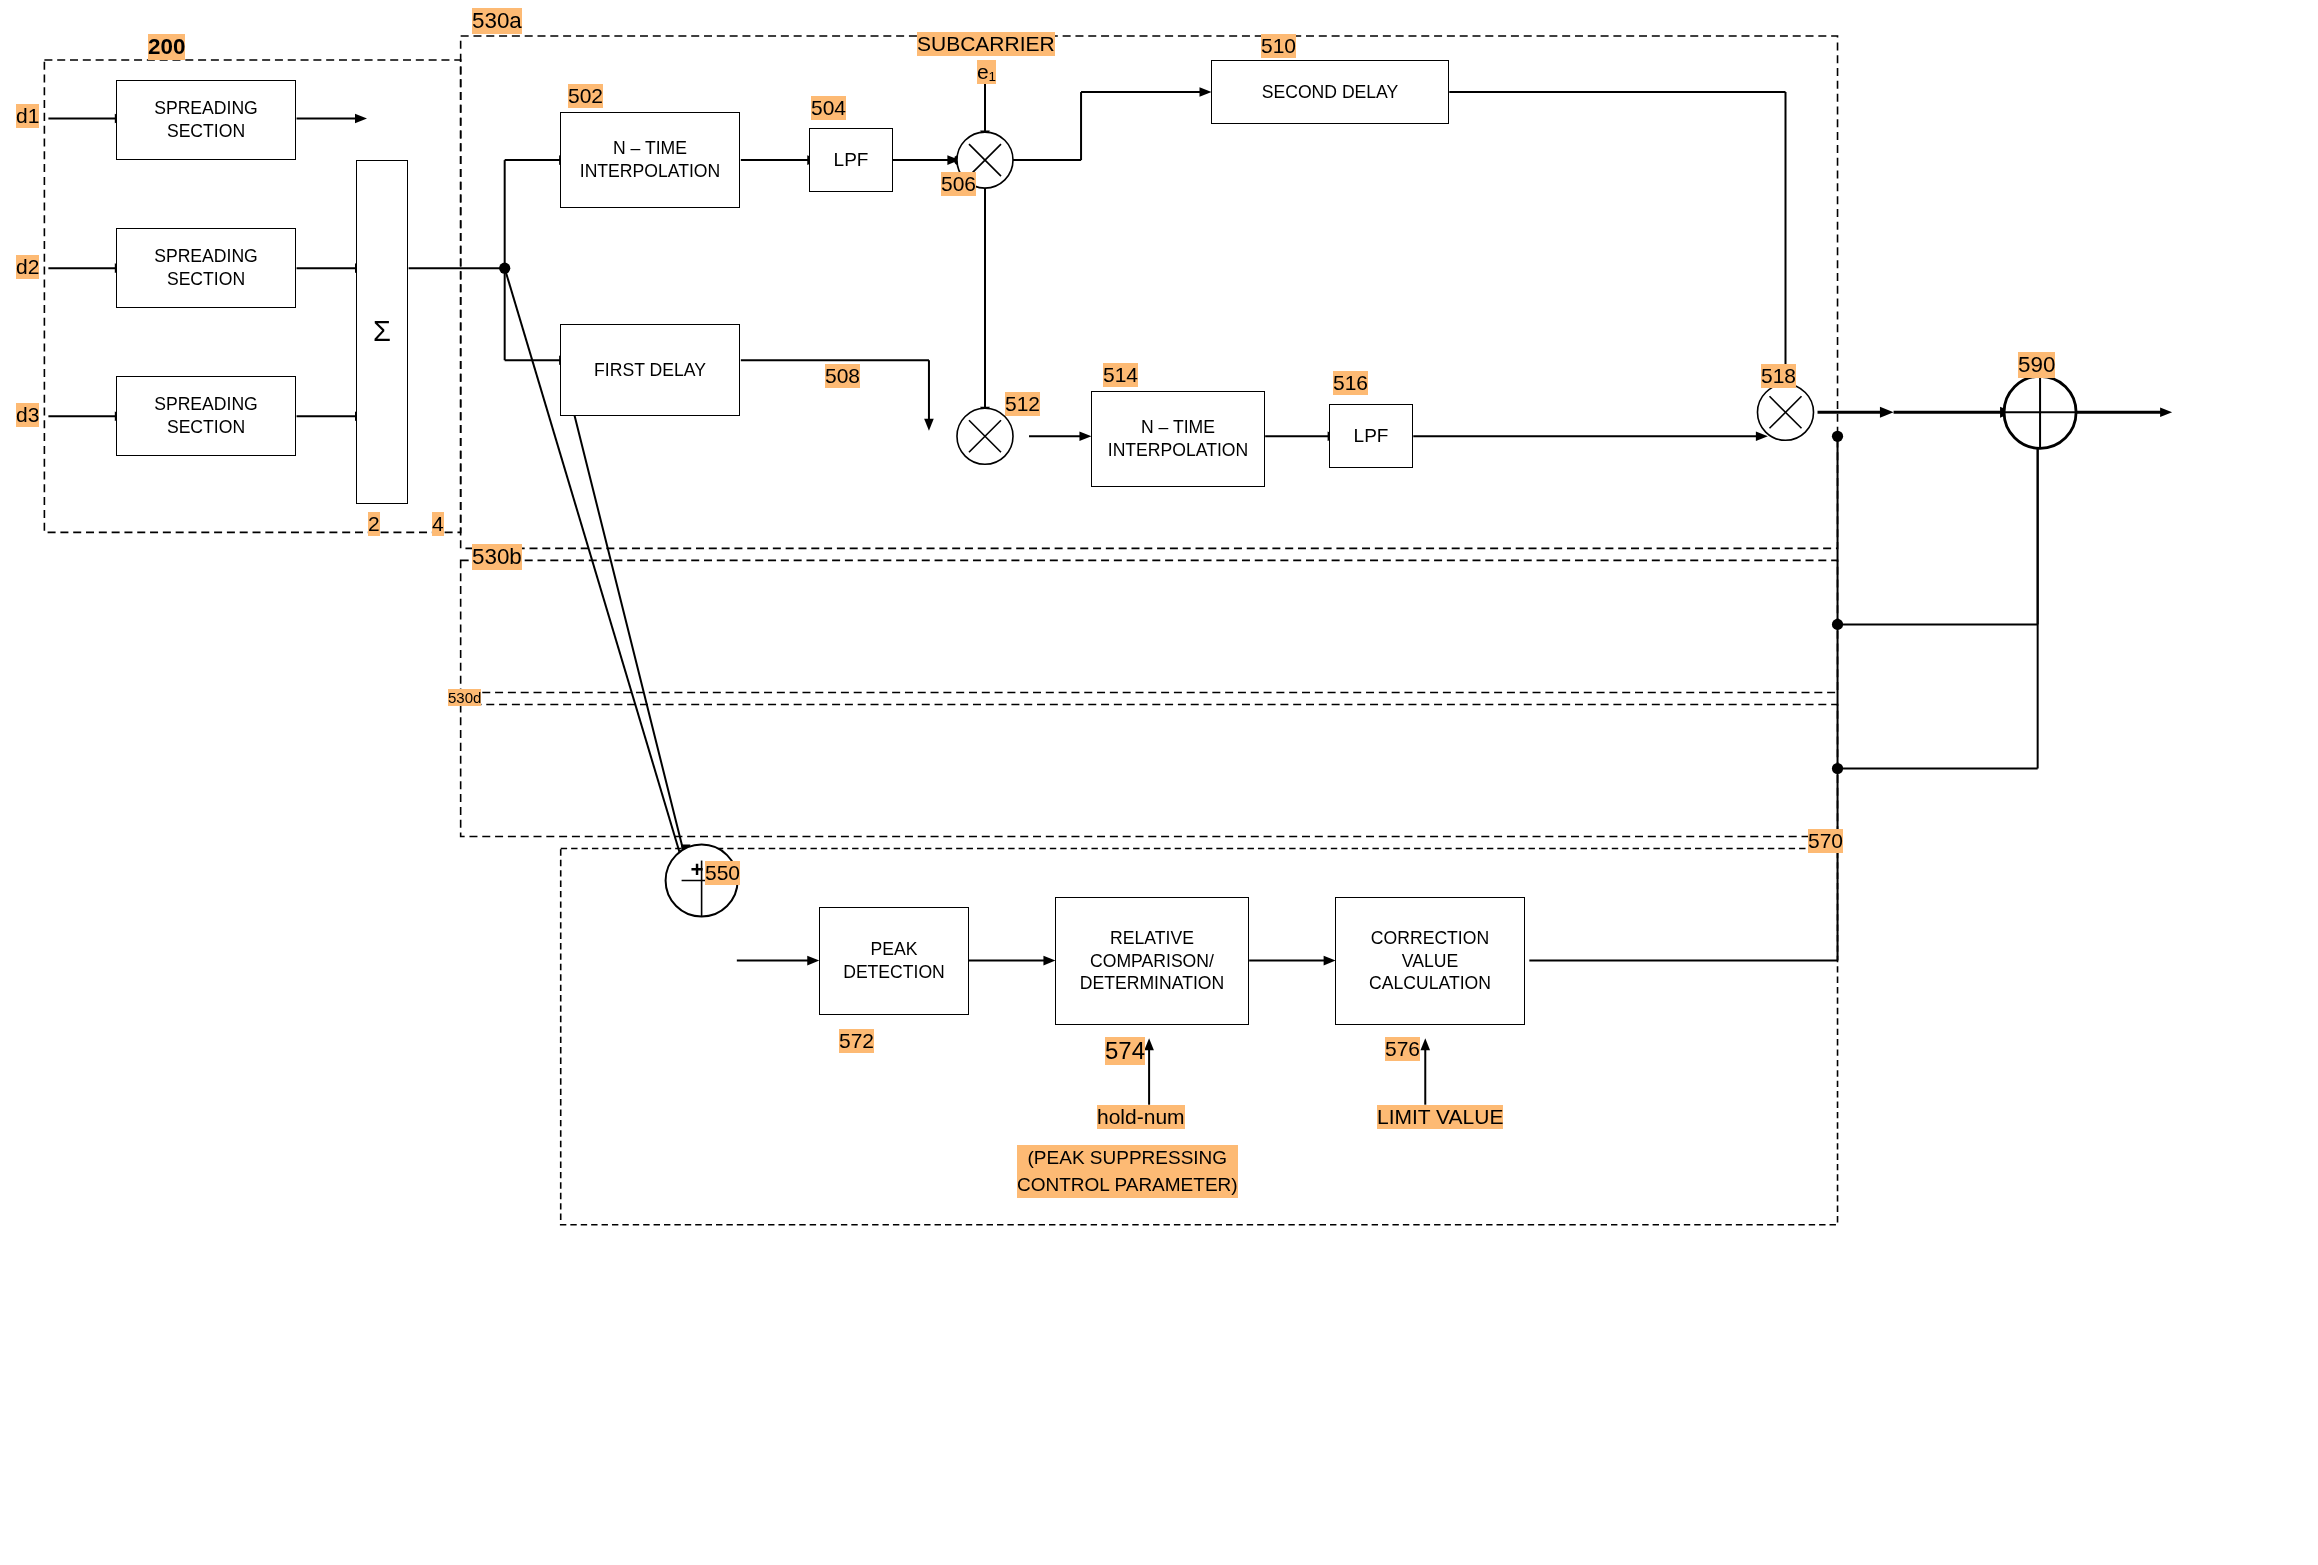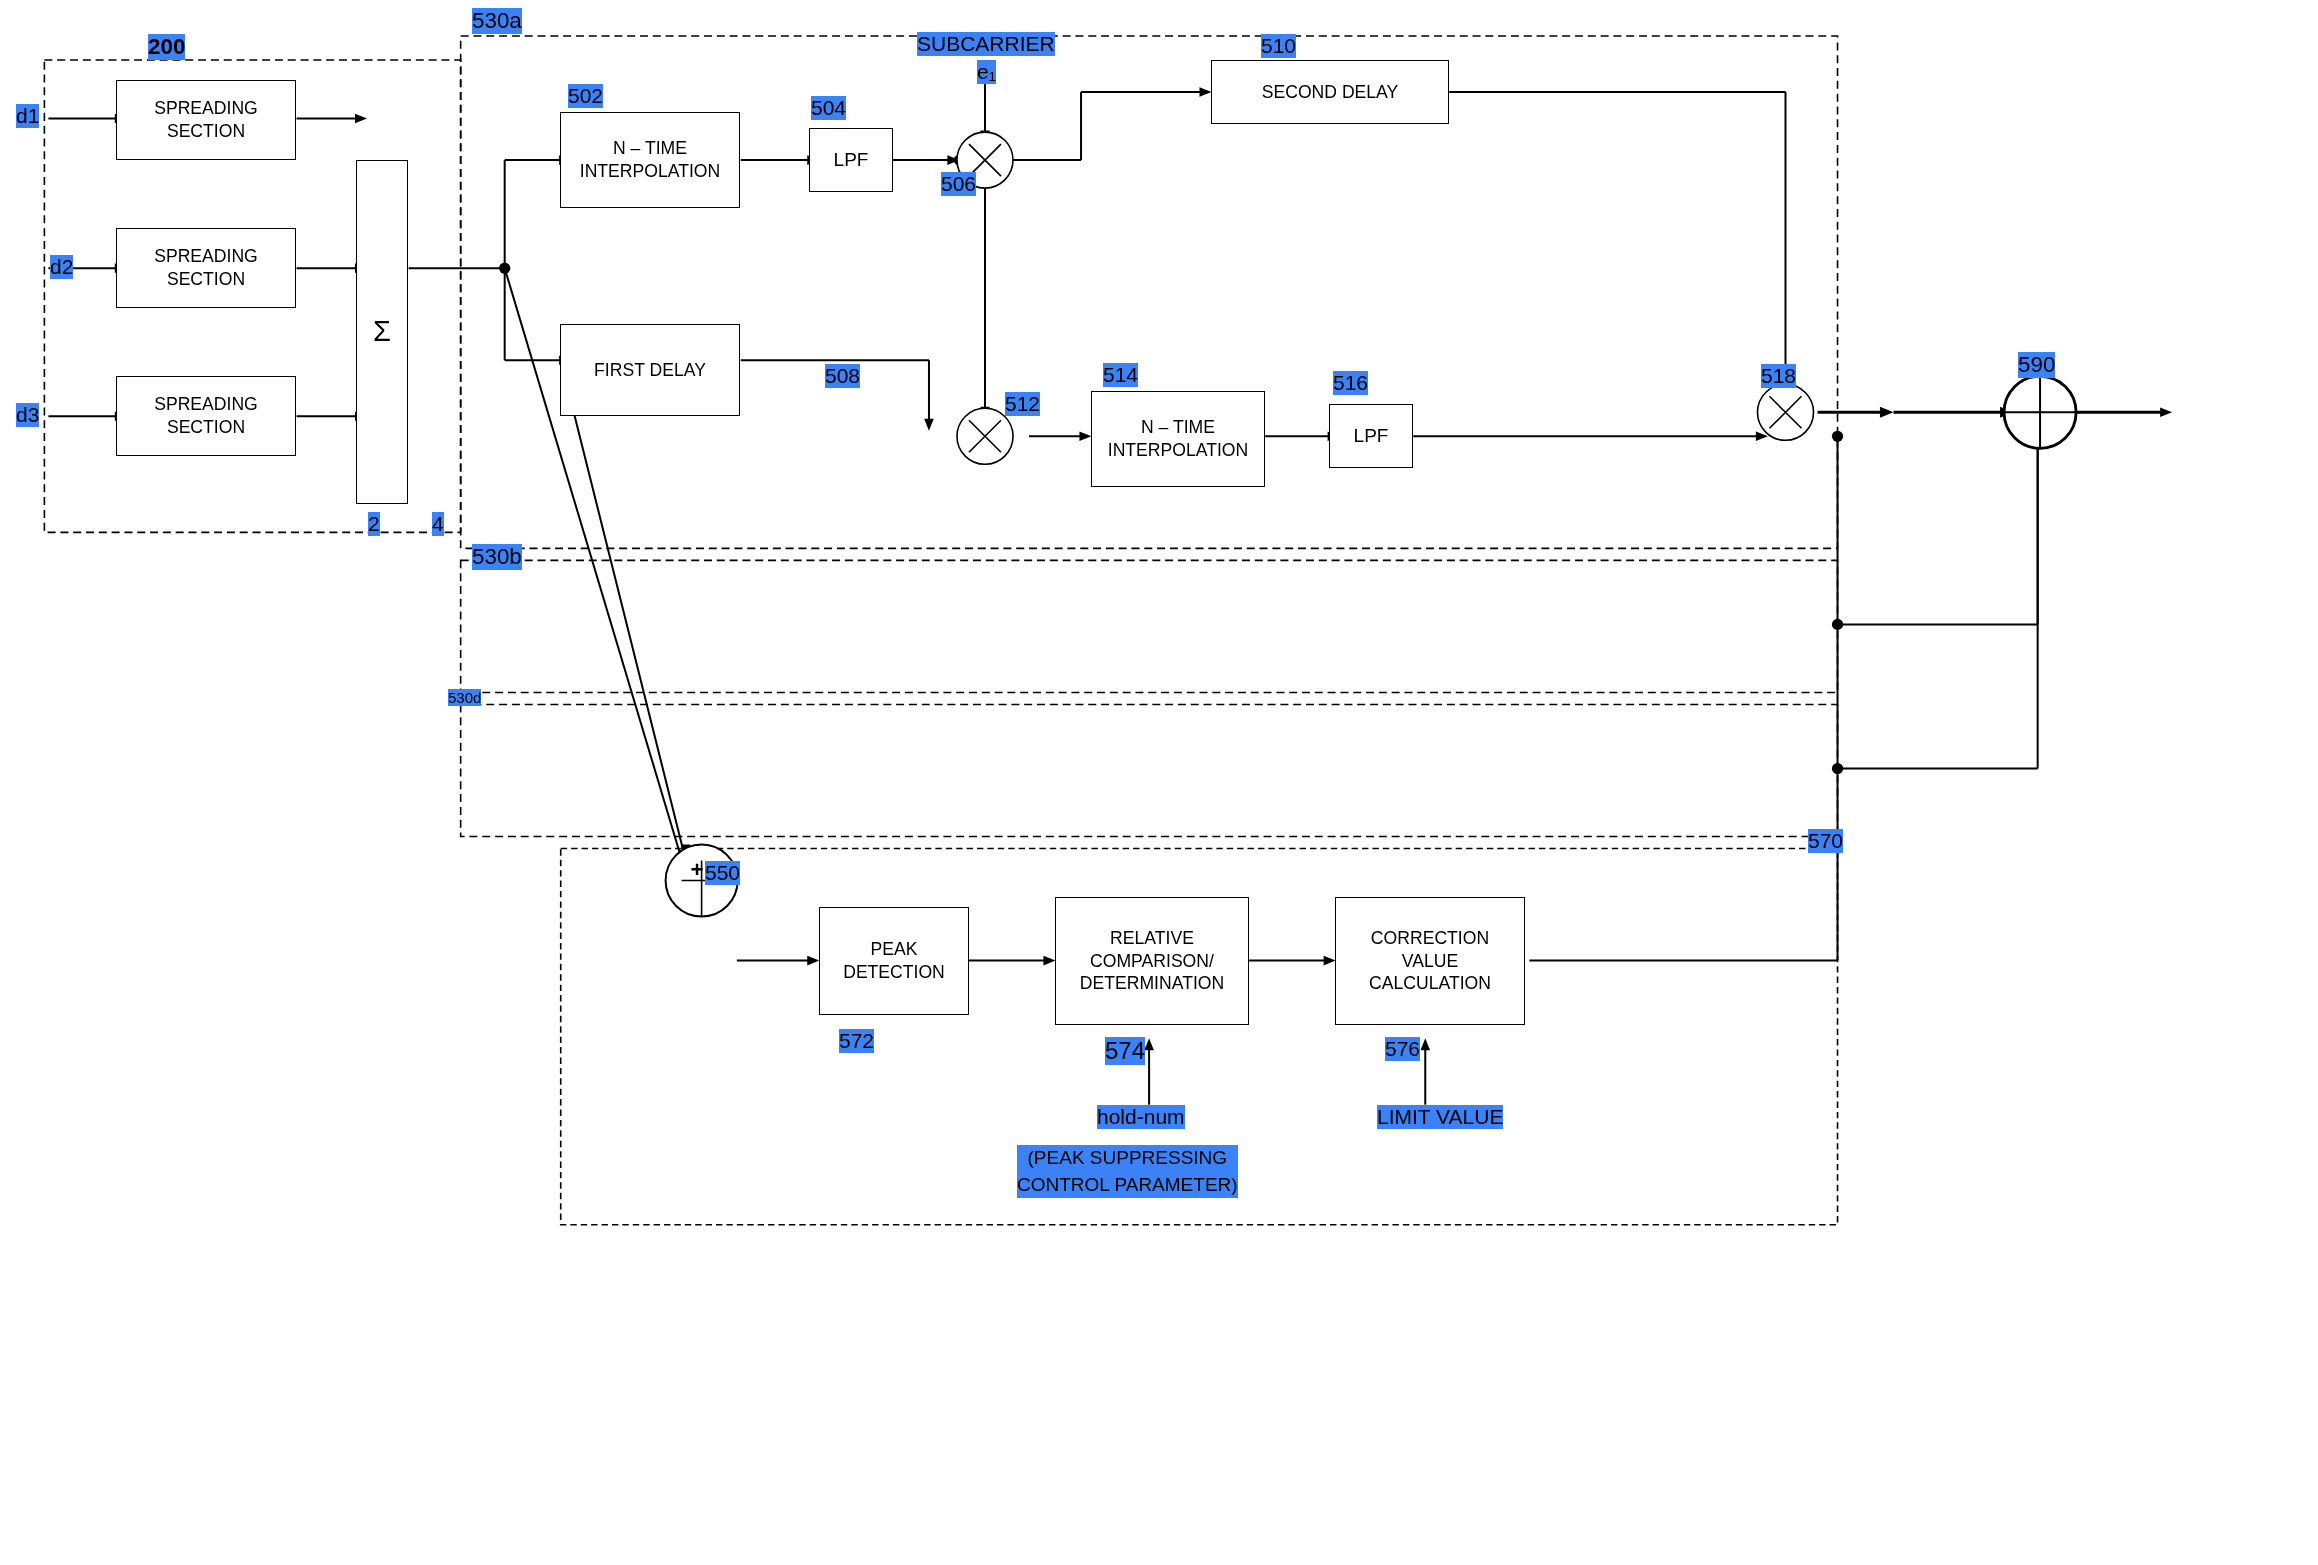--- a/index.html
+++ b/index.html
@@ -26,21 +26,21 @@
       justify-content: center;
       text-align: center;
       font-size: 21px;
       font-family: Arial, sans-serif;
       line-height: 1.3;
     }
     .label {
       position: absolute;
       font-family: Arial, sans-serif;
       font-size: 21px;
-      background: #3b82f6;
+      background: #fdba74;
       white-space: nowrap;
     }
     svg.wires {
       position: absolute;
       top: 0; left: 0;
       width: 2319px;
       height: 1565px;
       overflow: visible;
     }
   </style>
@@ -242,21 +242,21 @@
   <div class="block" style="left:819px; top:907px; width:150px; height:108px; font-size:17.6px;">
     <span>PEAK<br>DETECTION</span>
   </div>
 
   <div class="block" style="left:1335px; top:897px; width:190px; height:128px; font-size:17.6px;">
     <span>CORRECTION<br>VALUE<br>CALCULATION</span>
   </div>
 
   <div class="label" style="left:16px; top:104px;">d1</div>
 
-  <div class="label" style="left:16px; top:255px;margin-left:34px;">d2</div>
+  <div class="label" style="left:16px; top:255px;">d2</div>
 
   <div class="label" style="left:16px; top:403px;">d3</div>
 
   <div class="label" style="left:148px; top:34px; font-size:22.4px;font-weight:bold;">200</div>
 
   <div class="label" style="left:472px; top:8px; font-size:22.4px;">530a</div>
 
   <div class="label" style="left:472px; top:544px; font-size:22.4px;">530b</div>
 
   <div class="label" style="left:448px; top:689px; font-size:15px;text-align:right;">530d</div>

